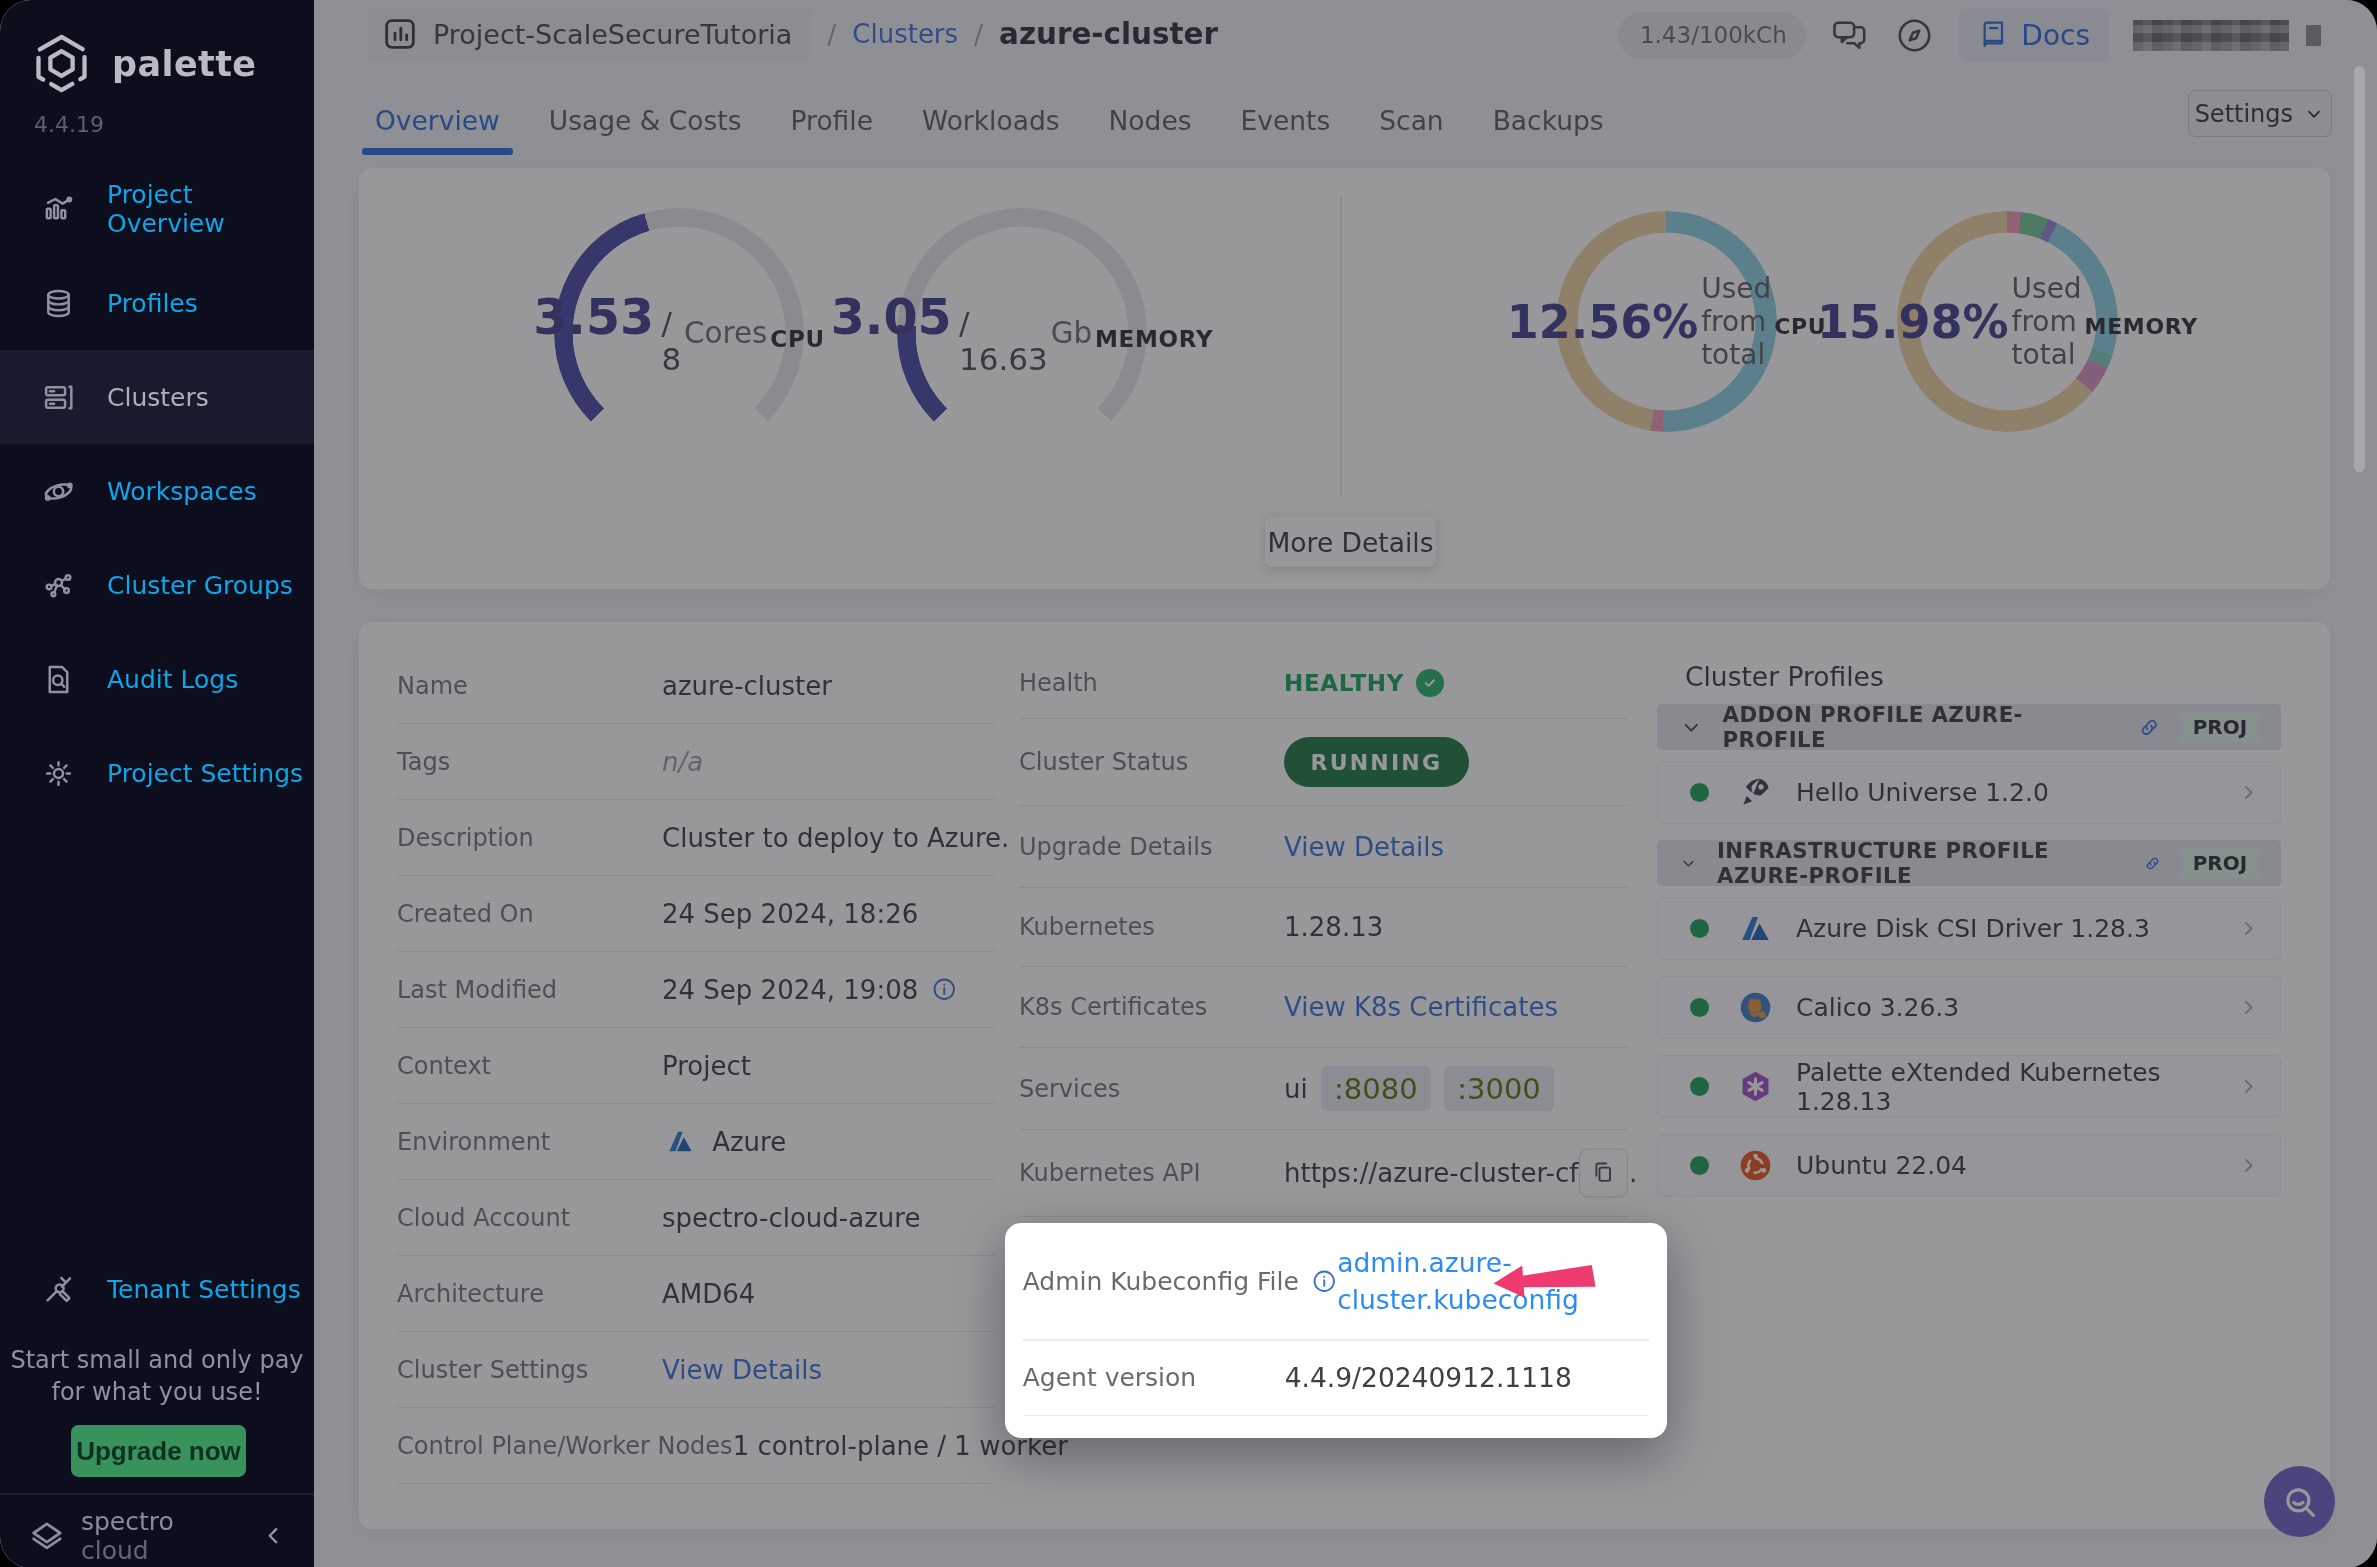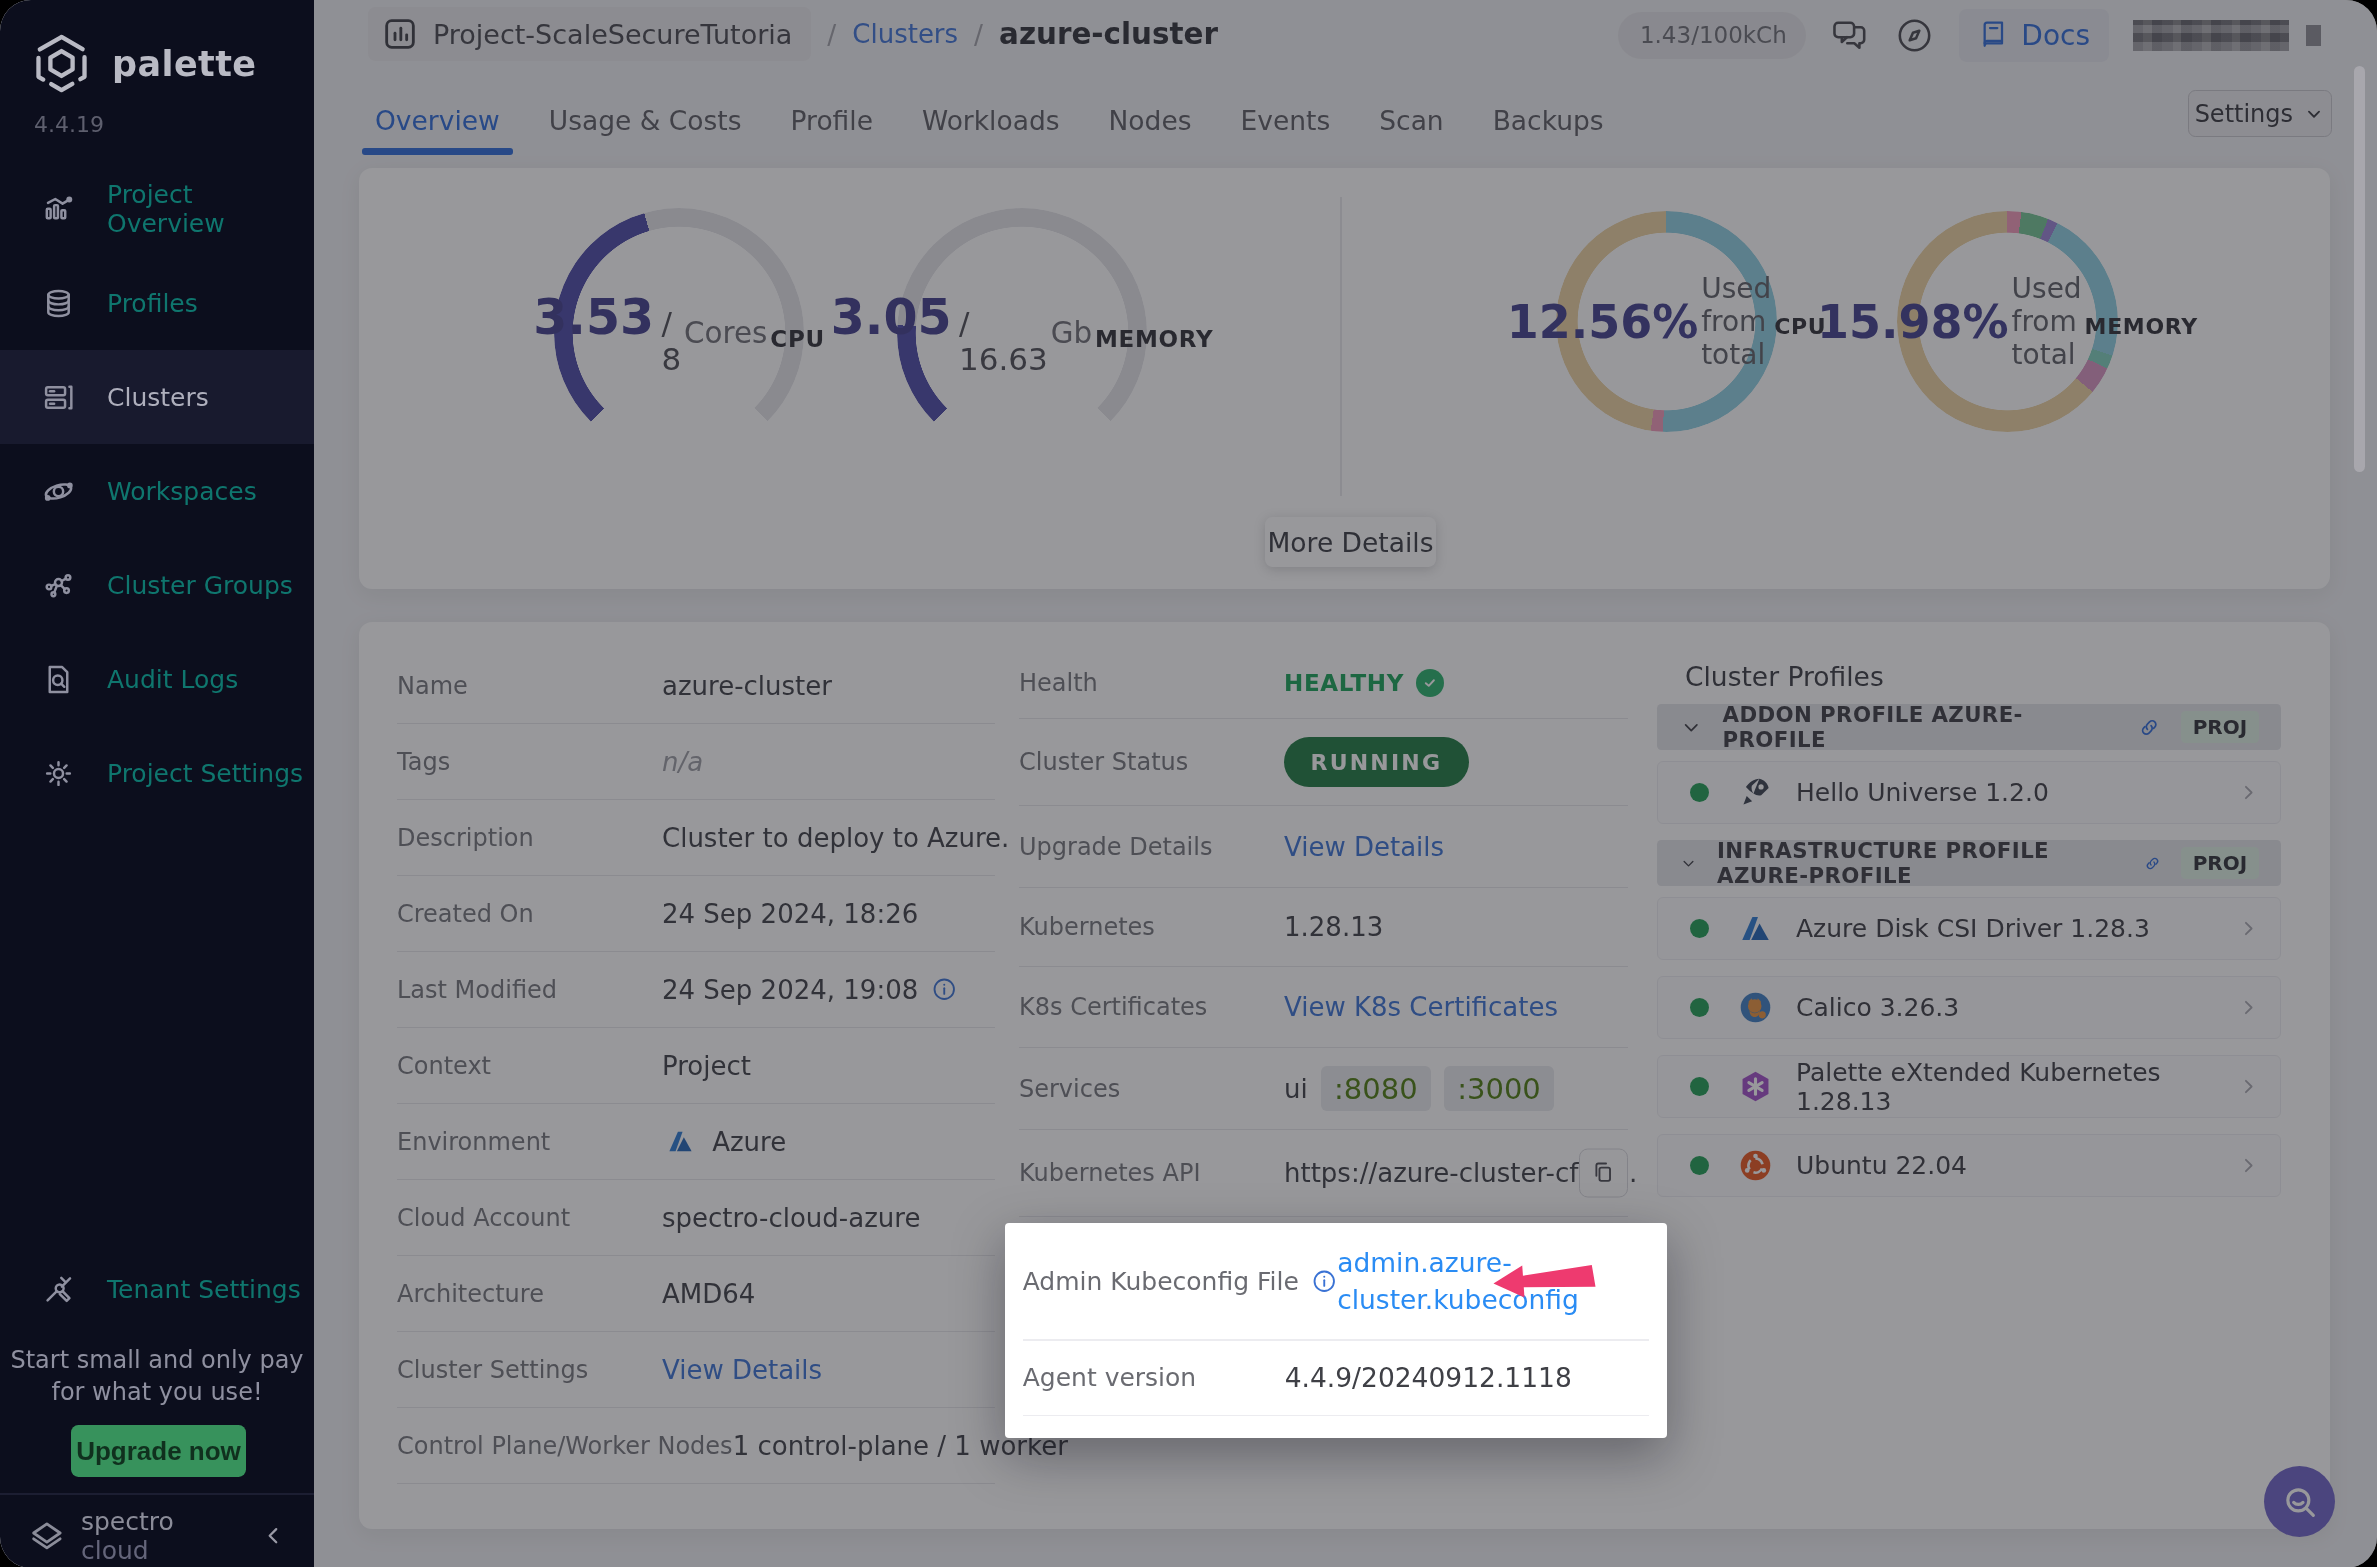--- a/index.html
+++ b/index.html
@@ -7,21 +7,21 @@
   body{font-family:"DejaVu Sans","Liberation Sans",sans-serif}
   .stage{position:relative;width:2377px;height:1568px;overflow:hidden;background:#000}
   .window{position:absolute;inset:0;border-radius:31px;overflow:hidden;background:#eff0f3}
 
   
   .sidebar{position:absolute;left:0;top:0;width:314px;height:1568px;background:#0c0e1d;z-index:30}
   .brand{position:absolute;left:29.4px;top:31px;display:flex;align-items:center;gap:17.7px;color:#b9bac4;font-size:35px;font-weight:600;letter-spacing:0.4px}
   .bicon{width:65px;height:65px;color:#b9bac4}
   .version{position:absolute;left:34px;top:112px;font-size:22px;color:#5e5f6e}
   .nav{position:absolute;left:0;top:162px;width:100%}
-  .nav-item{height:94px;display:flex;align-items:center;gap:31px;padding-left:41px;color:#0f766e;font-size:25px;cursor:pointer}
+  .nav-item{height:94px;display:flex;align-items:center;gap:31px;padding-left:41px;color:#0ea5e9;font-size:25px;cursor:pointer}
   .nav-item.active{background:#181a2e;color:#aeafbc}
   .nicon{width:35px;height:35px;color:#8f90a0;flex:0 0 35px}
   .nicon svg,.bicon svg,.tico svg,.cicon svg,.cp-ic svg,.chev svg,.cp-link svg,.cp-chev svg,.info-ic svg,.copy-btn svg,.slogo svg,.scollapse svg,.hcheck svg{width:100%;height:100%}
   .tenant{position:absolute;left:0;top:1242px;width:100%}
   .upsell{position:absolute;left:0;top:1344px;width:100%;text-align:center;font-size:24px;color:#8f90a0;line-height:1.35}
   .upgrade{position:absolute;left:71px;top:1425px;width:175px;height:52px;border-radius:7.4px;background:#37925c;color:#10301e;font-size:26px;font-weight:600;display:flex;align-items:center;justify-content:center;border:none;cursor:pointer}
   .side-div{position:absolute;left:0;top:1493px;width:100%;height:1.5px;background:#1c1e32}
   .sfooter{position:absolute;left:0;top:1503px;width:100%;height:65px;display:flex;align-items:center;padding:0 26.5px;gap:14.7px}
   .slogo{width:41px;height:41px;color:#8b8c99}
   .sbrand{font-size:25px;color:#8b8c99}
@@ -106,21 +106,21 @@
   .cp-htext{font-size:21.3px;font-weight:600;color:#3b3c43;letter-spacing:0.4px}
   .cp-link{width:25px;height:25px;color:#2f6bd8}
   .cp-badge{background:#def0e3;border-radius:4.4px;padding:4.4px 11.8px;font-size:20px;font-weight:700;color:#2f3037}
   .cp-row{height:63px;background:#fbfbfd;border:1.5px solid #ededf1;border-radius:5.9px;display:flex;align-items:center;padding:0 19px 0 32px;margin-bottom:16px;cursor:pointer}
   .cp-dot{width:19px;height:19px;border-radius:50%;background:#1f9e54;margin-right:28px;flex:0 0 19px}
   .cp-ic{width:37px;height:37px;margin-right:22px;flex:0 0 37px}
   .cp-name{font-size:25px;color:#3b3c43;flex:1}
   .cp-chev{width:25px;height:25px;color:#a6a6ae}
 
   
-  #spotlight{position:absolute;left:1005px;top:1223px;width:662px;height:215px;background:#fff;border-radius:4px;box-shadow:0 17.7px 52px rgba(10,10,20,.35);z-index:50;padding:0 17.7px}
+  #spotlight{position:absolute;left:1005px;top:1223px;width:662px;height:215px;background:#fff;border-radius:16px;box-shadow:0 17.7px 52px rgba(10,10,20,.35);z-index:50;padding:0 17.7px}
   .sp-row1{height:116px;display:flex;align-items:center;position:relative}
   .sp-lbl{flex:0 0 262px;font-size:25px;color:#6a6b71;display:flex;align-items:center;gap:11.8px;white-space:nowrap}
   .sp-link{font-size:26.5px;color:#2a8cf4;line-height:1.4;cursor:pointer}
   .sp-arrow{position:absolute;left:468px;top:38px;width:107px;height:38px;transform:rotate(-4deg)}
   .sp-div{height:1.5px;background:#ececf0}
   .sp-row2{height:74px;display:flex;align-items:center}
   .sp-val{font-size:26.5px;color:#3f4046}
 
   
   .scrim{position:absolute;left:314px;top:0;width:2063px;height:1568px;background:rgba(36,36,42,.47);z-index:40;pointer-events:none}

